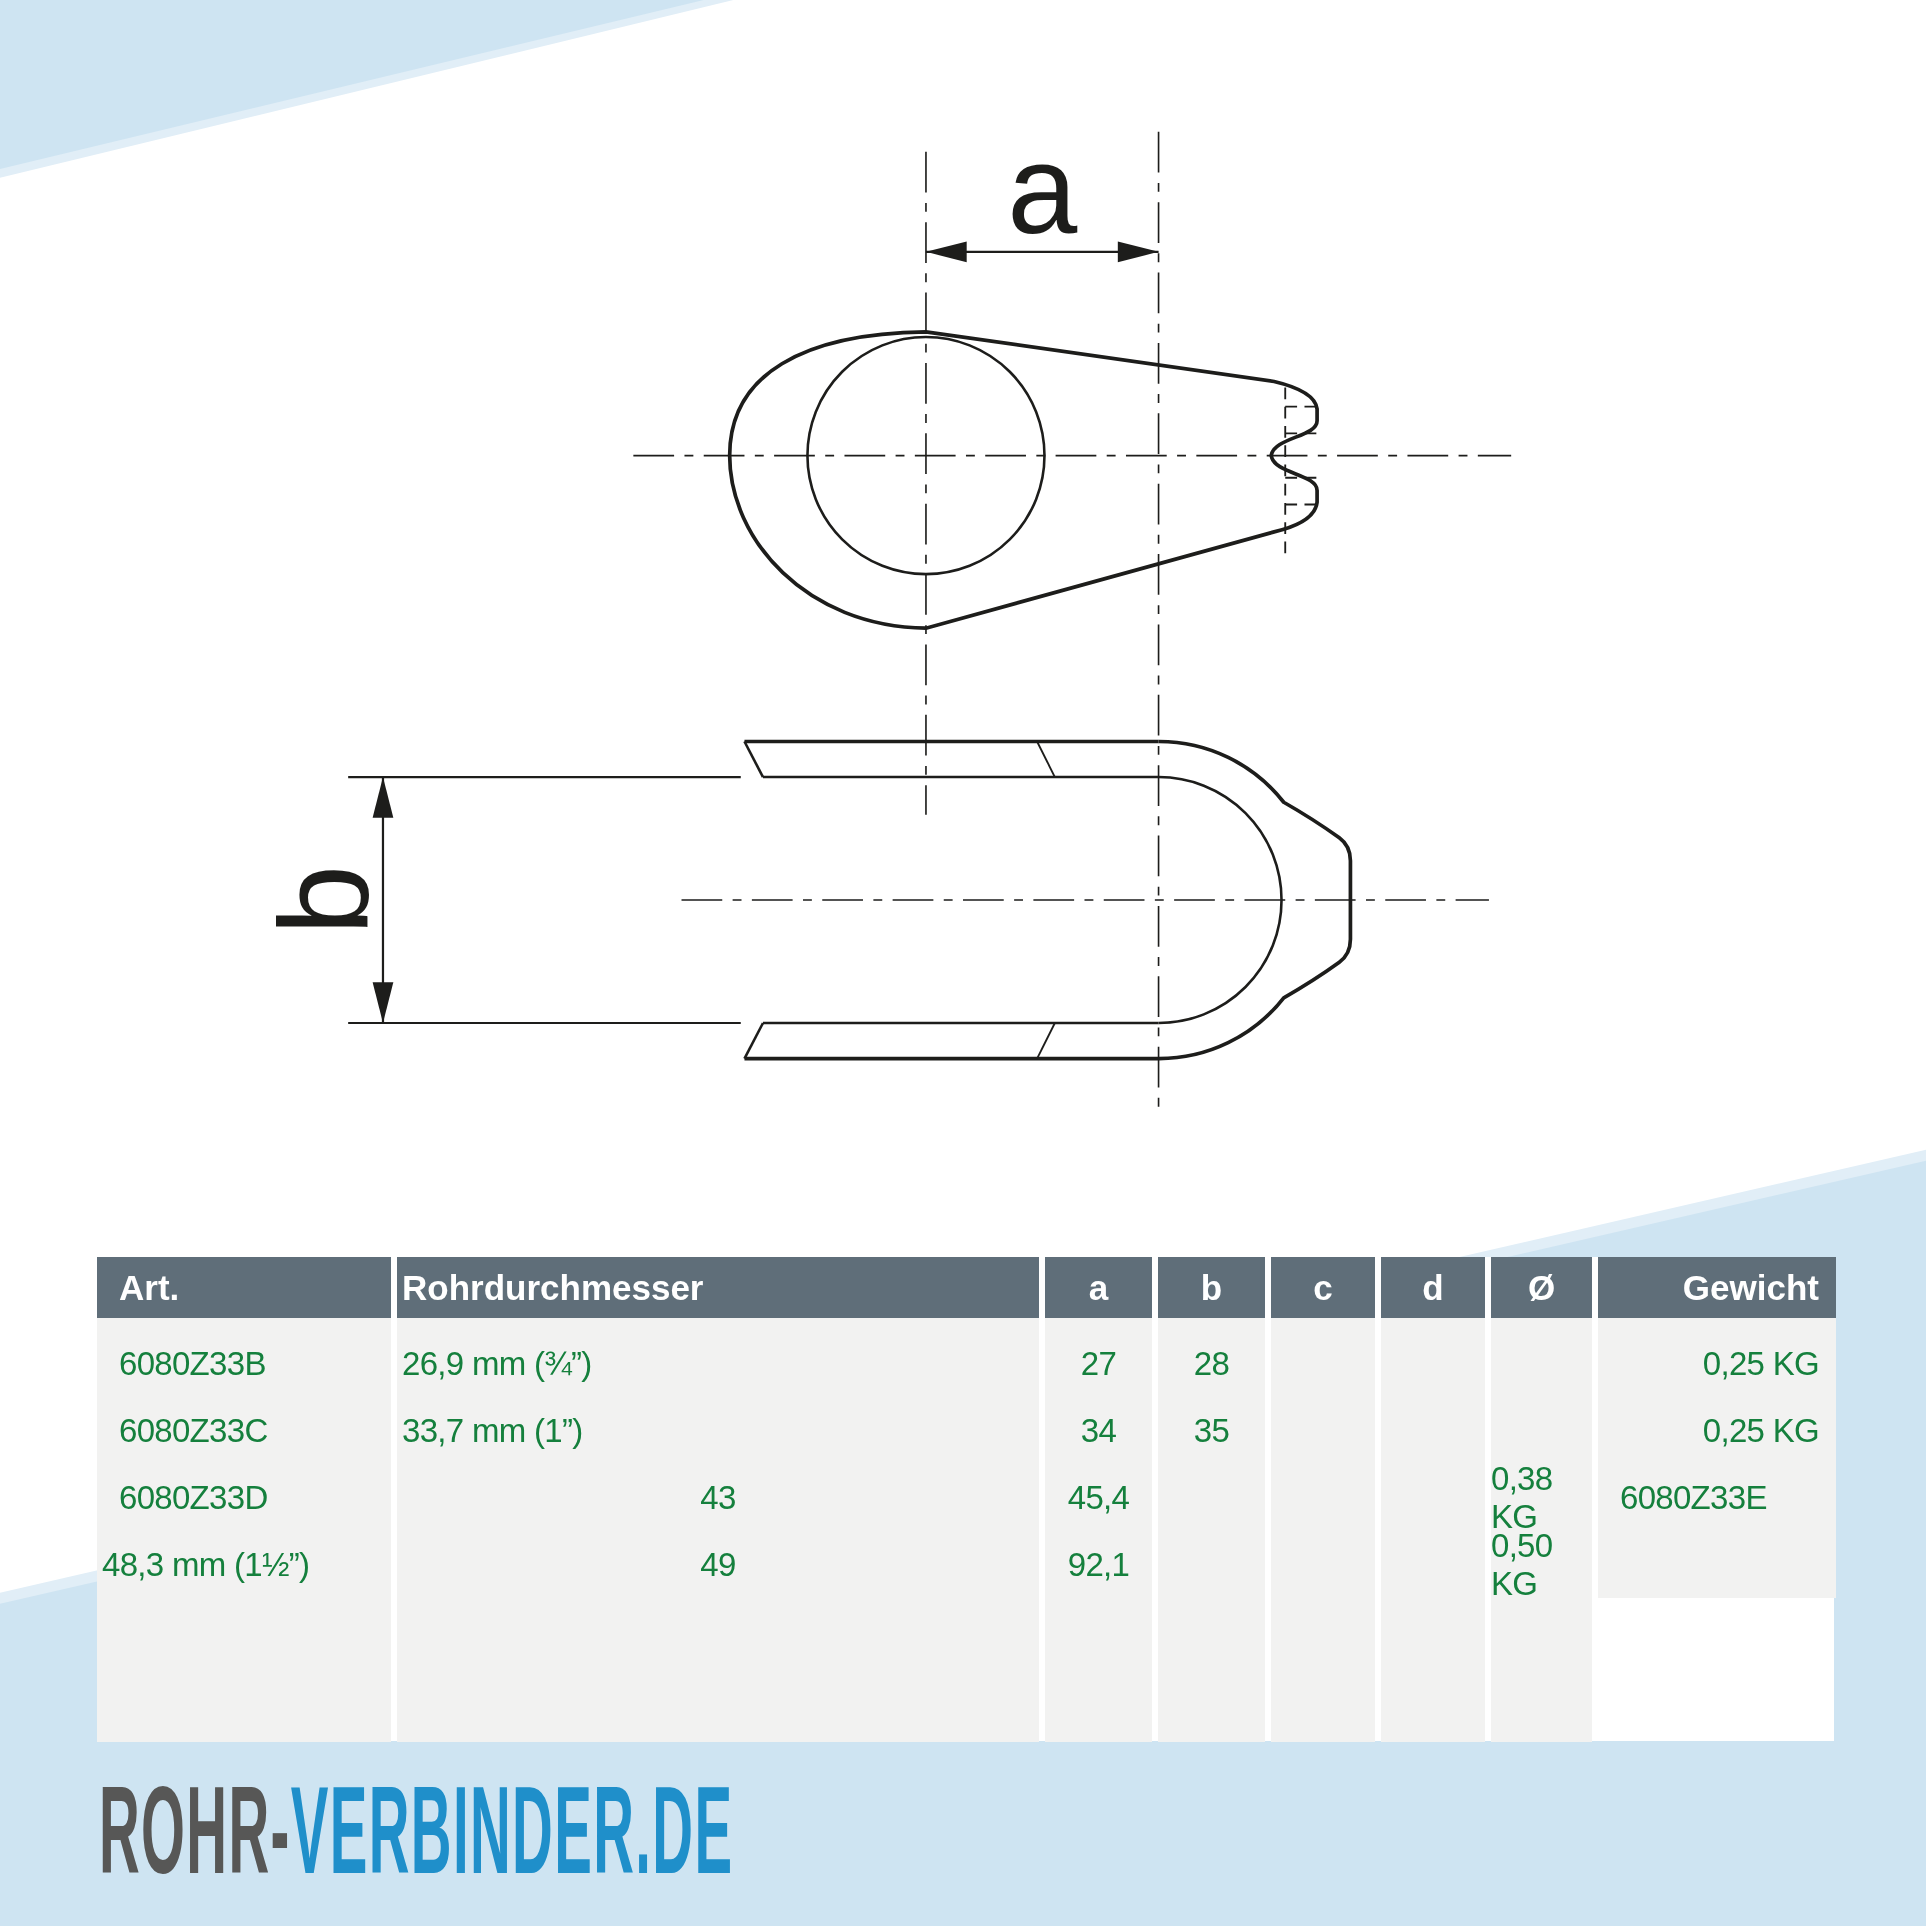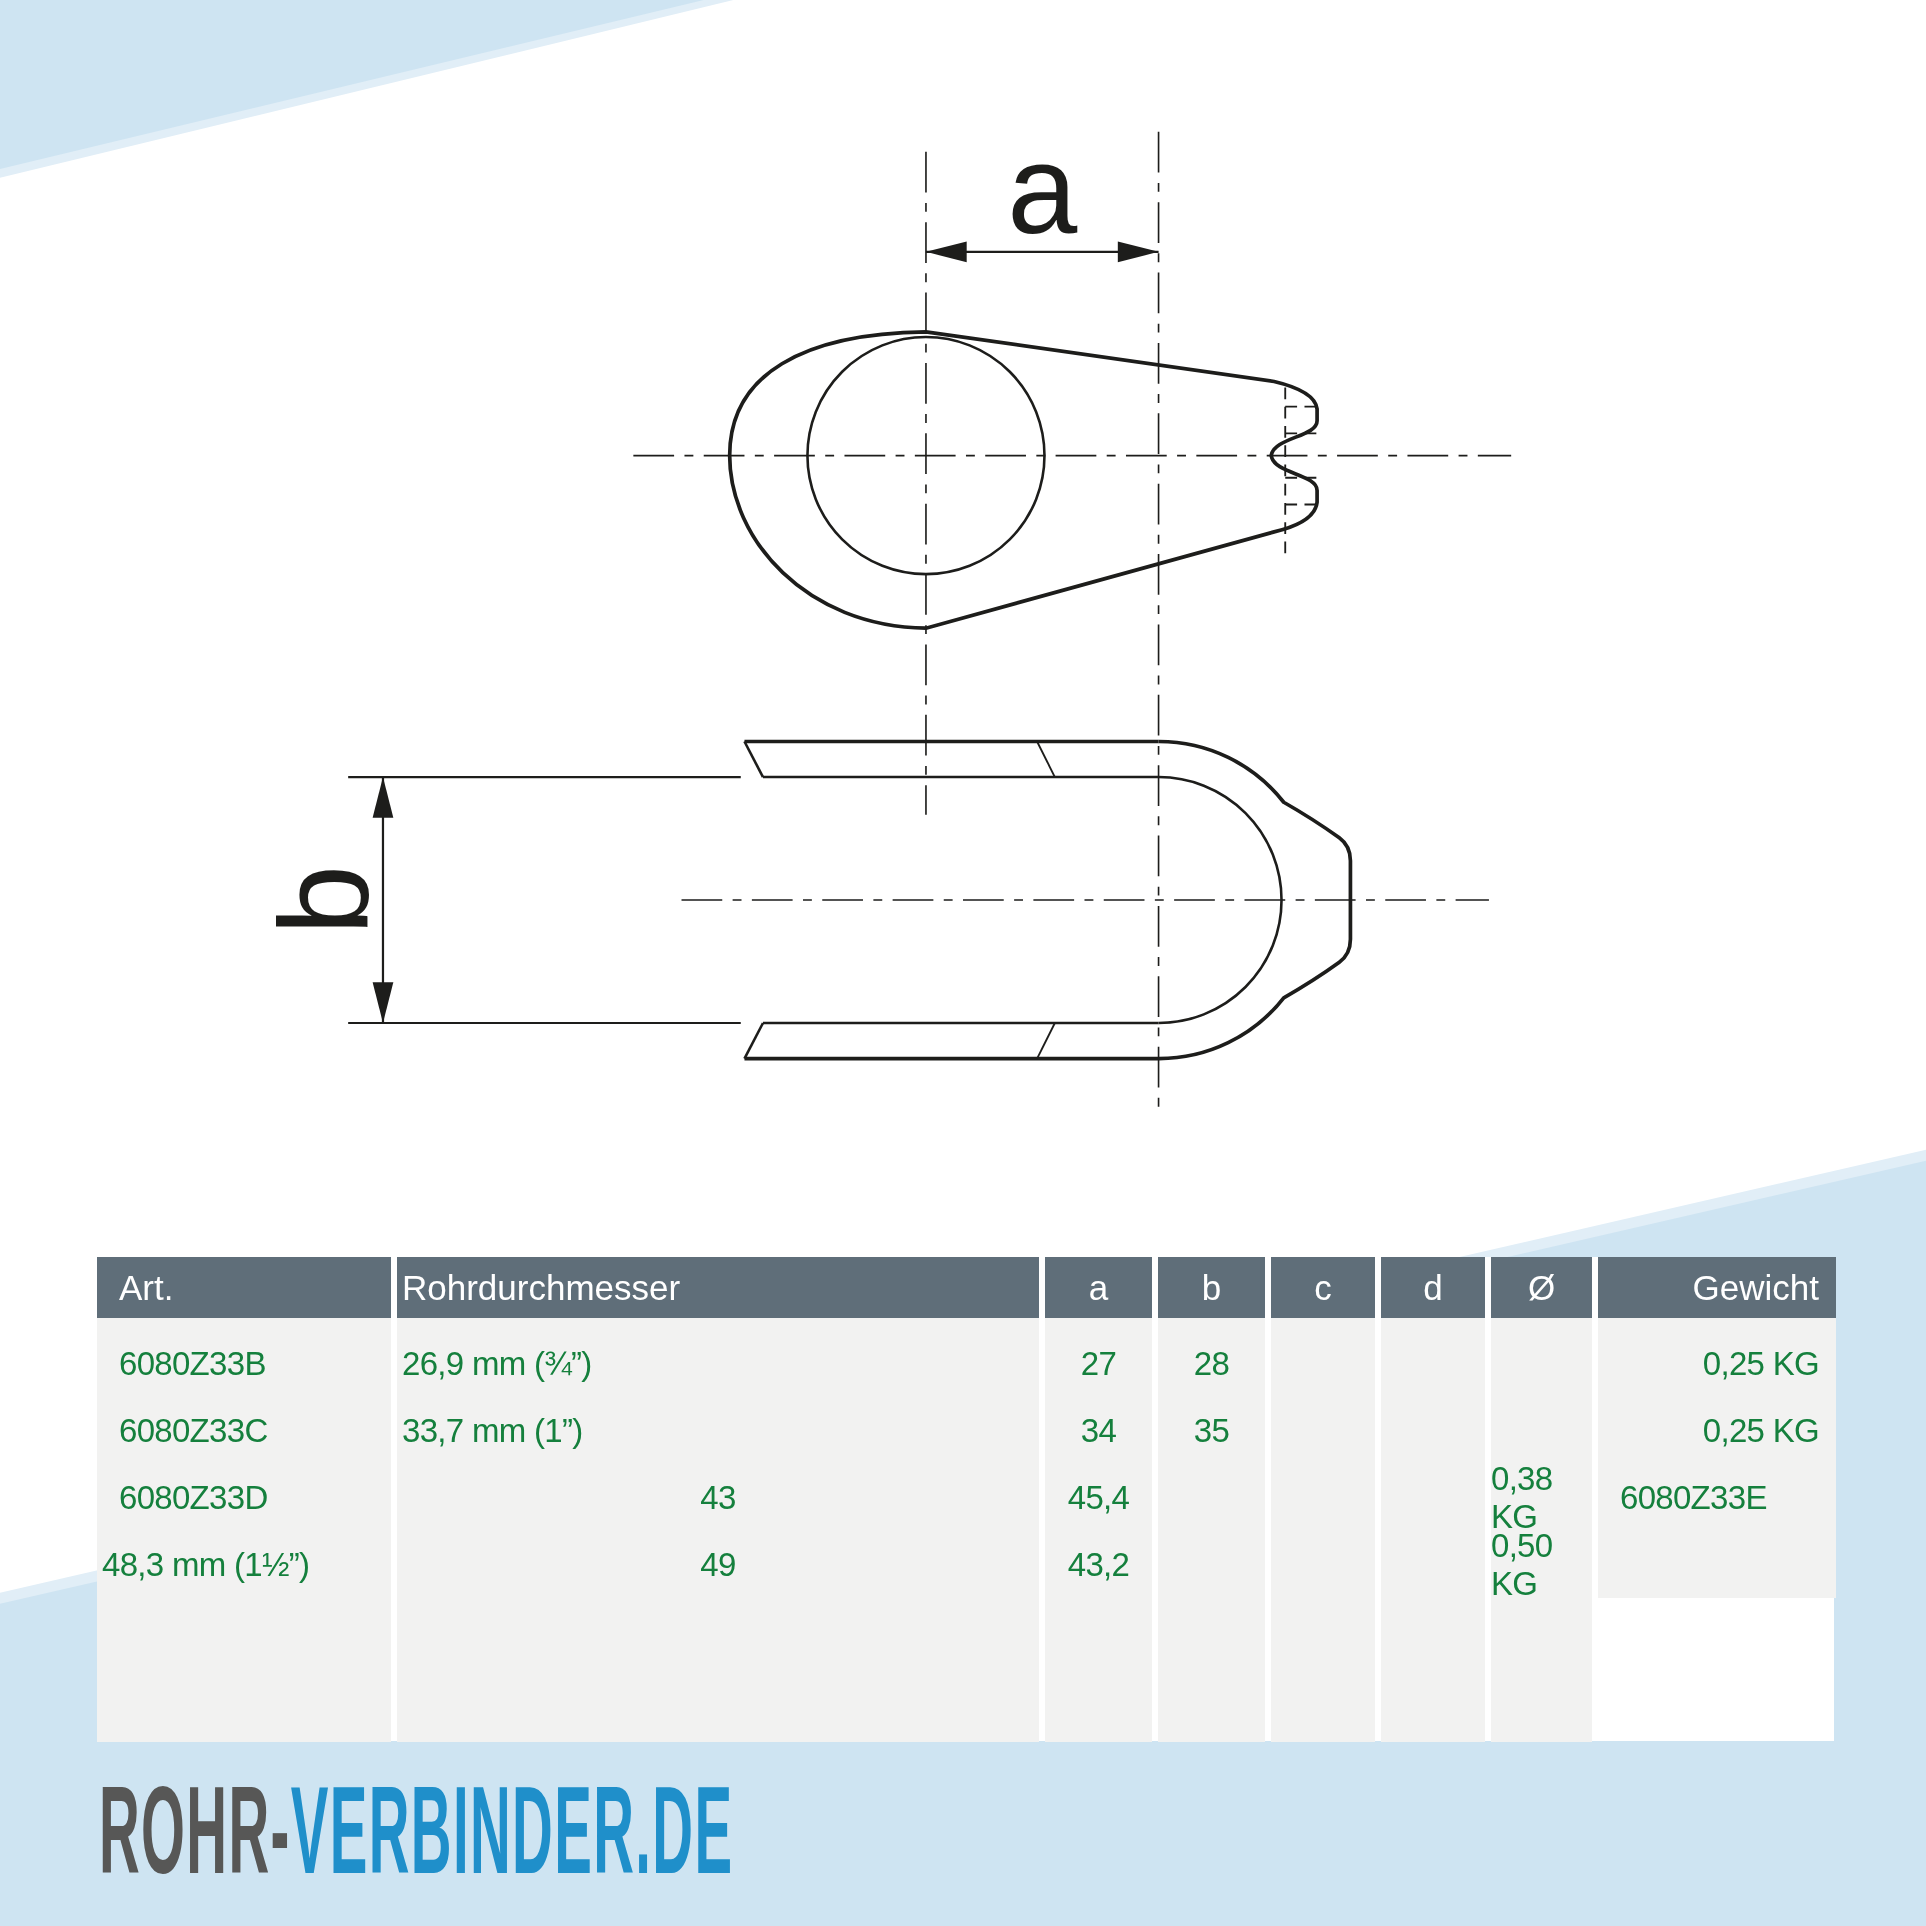--- a/index.html
+++ b/index.html
@@ -16,21 +16,21 @@
     position:absolute; left:97px; top:1257px;
     width:1737px; height:484px;
     display:grid;
     grid-template-columns:294px 642px 107px 107px 104px 104px 101px 238px;
     grid-template-rows:61px 12px 67px 67px 67px 67px 144px;
     column-gap:6px; row-gap:0;
     background:#ffffff;
   }
   .hc {
     background:#5f6e79; color:#ffffff;
-    font-size:35px; font-weight:400;
+    font-size:35px; font-weight:700;
     display:flex; align-items:center;
   }
   .bc {
     background:#f2f2f1; color:#15803d;
     font-size:33px;
     display:flex; align-items:center;
     letter-spacing:-0.7px;
   }
   .sp { background:#f2f2f1; }
   .al  { justify-content:flex-start; padding-left:22px; }
@@ -191,21 +191,21 @@
   <div class="bc ac">43</div>
   <div class="bc ac">45,4</div>
   <div class="bc ac"></div>
   <div class="bc ac"></div>
   <div class="bc ac"></div>
   <div class="bc ar">0,38 KG</div>
 
   <div class="bc al">6080Z33E</div>
   <div class="bc al2">48,3 mm (1½”)</div>
   <div class="bc ac">49</div>
-  <div class="bc ac">43,2</div>
+  <div class="bc ac">92,1</div>
   <div class="bc ac"></div>
   <div class="bc ac"></div>
   <div class="bc ac"></div>
   <div class="bc ar">0,50 KG</div>
 
   <div class="sp"></div>
     <div class="sp"></div>
     <div class="sp"></div>
     <div class="sp"></div>
     <div class="sp"></div>

